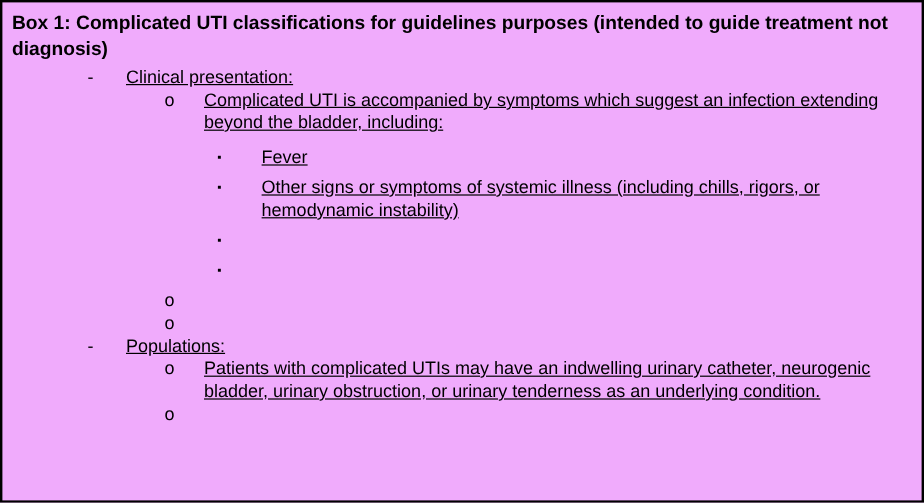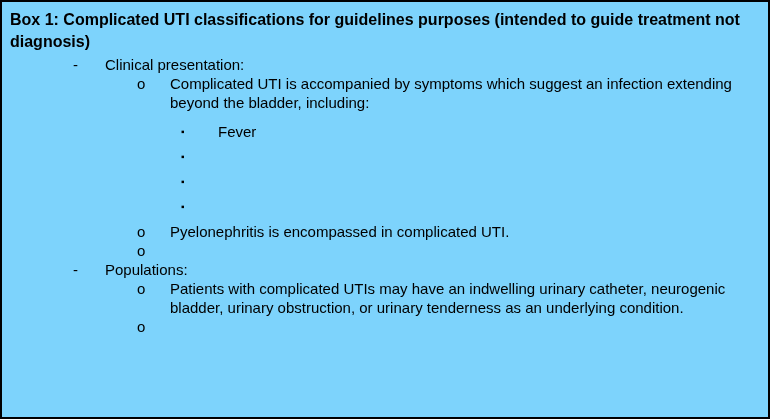--- a/index.html
+++ b/index.html
@@ -5,21 +5,21 @@
   html, body {
     margin: 0;
     padding: 0;
     background: #ffffff;
   }
   .box {
     box-sizing: border-box;
     width: 770px;
     height: 419px;
     border: 2px solid #000000;
-    background: #7dd3fc;
+    background: #f0abfc;
     color: #000000;
     font-family: "Liberation Sans", sans-serif;
     font-size: 15px;
     line-height: 19px;
     overflow: hidden;
   }
   .title {
     font-weight: 700;
     font-size: 16px;
     line-height: 22px;
@@ -30,21 +30,21 @@
     align-items: flex-start;
     padding-right: 16px;
   }
   .lvl1 { padding-left: 71px; }
   .lvl2 { padding-left: 135px; }
   .lvl3 { padding-left: 179px; }
   .marker { flex: 0 0 auto; }
   .lvl1 .marker { width: 32px; }
   .lvl2 .marker { width: 33px; }
   .lvl3 .marker { width: 37px; font-size: 10px; line-height: 19px; }
-  .text { flex: 1 1 auto; }
+  .text { flex: 1 1 auto; text-decoration: underline; }
   .sq { margin: 6px 0; }
   .sq-first { margin-top: 10px; }
 </style>
 </head>
 <body>
 
 <div class="box">
 
   <div class="title">Box 1: Complicated UTI classifications for guidelines purposes (intended to guide treatment not diagnosis)</div>
 
@@ -58,33 +58,33 @@
     <span class="text">Complicated UTI is accompanied by symptoms which suggest an infection extending beyond the bladder, including:</span>
   </div>
 
   <div class="row lvl3 sq sq-first">
     <span class="marker">▪</span>
     <span class="text">Fever</span>
   </div>
 
   <div class="row lvl3 sq">
     <span class="marker">▪</span>
+    <span class="text">Other signs or symptoms of systemic illness (including chills, rigors, or hemodynamic instability)</span>
   </div>
 
   <div class="row lvl3 sq">
     <span class="marker">▪</span>
   </div>
 
   <div class="row lvl3 sq">
     <span class="marker">▪</span>
   </div>
 
   <div class="row lvl2">
     <span class="marker">o</span>
-    <span class="text">Pyelonephritis is encompassed in complicated UTI.</span>
   </div>
 
   <div class="row lvl2">
     <span class="marker">o</span>
   </div>
 
   <div class="row lvl1">
     <span class="marker">-</span>
     <span class="text">Populations:</span>
   </div>

